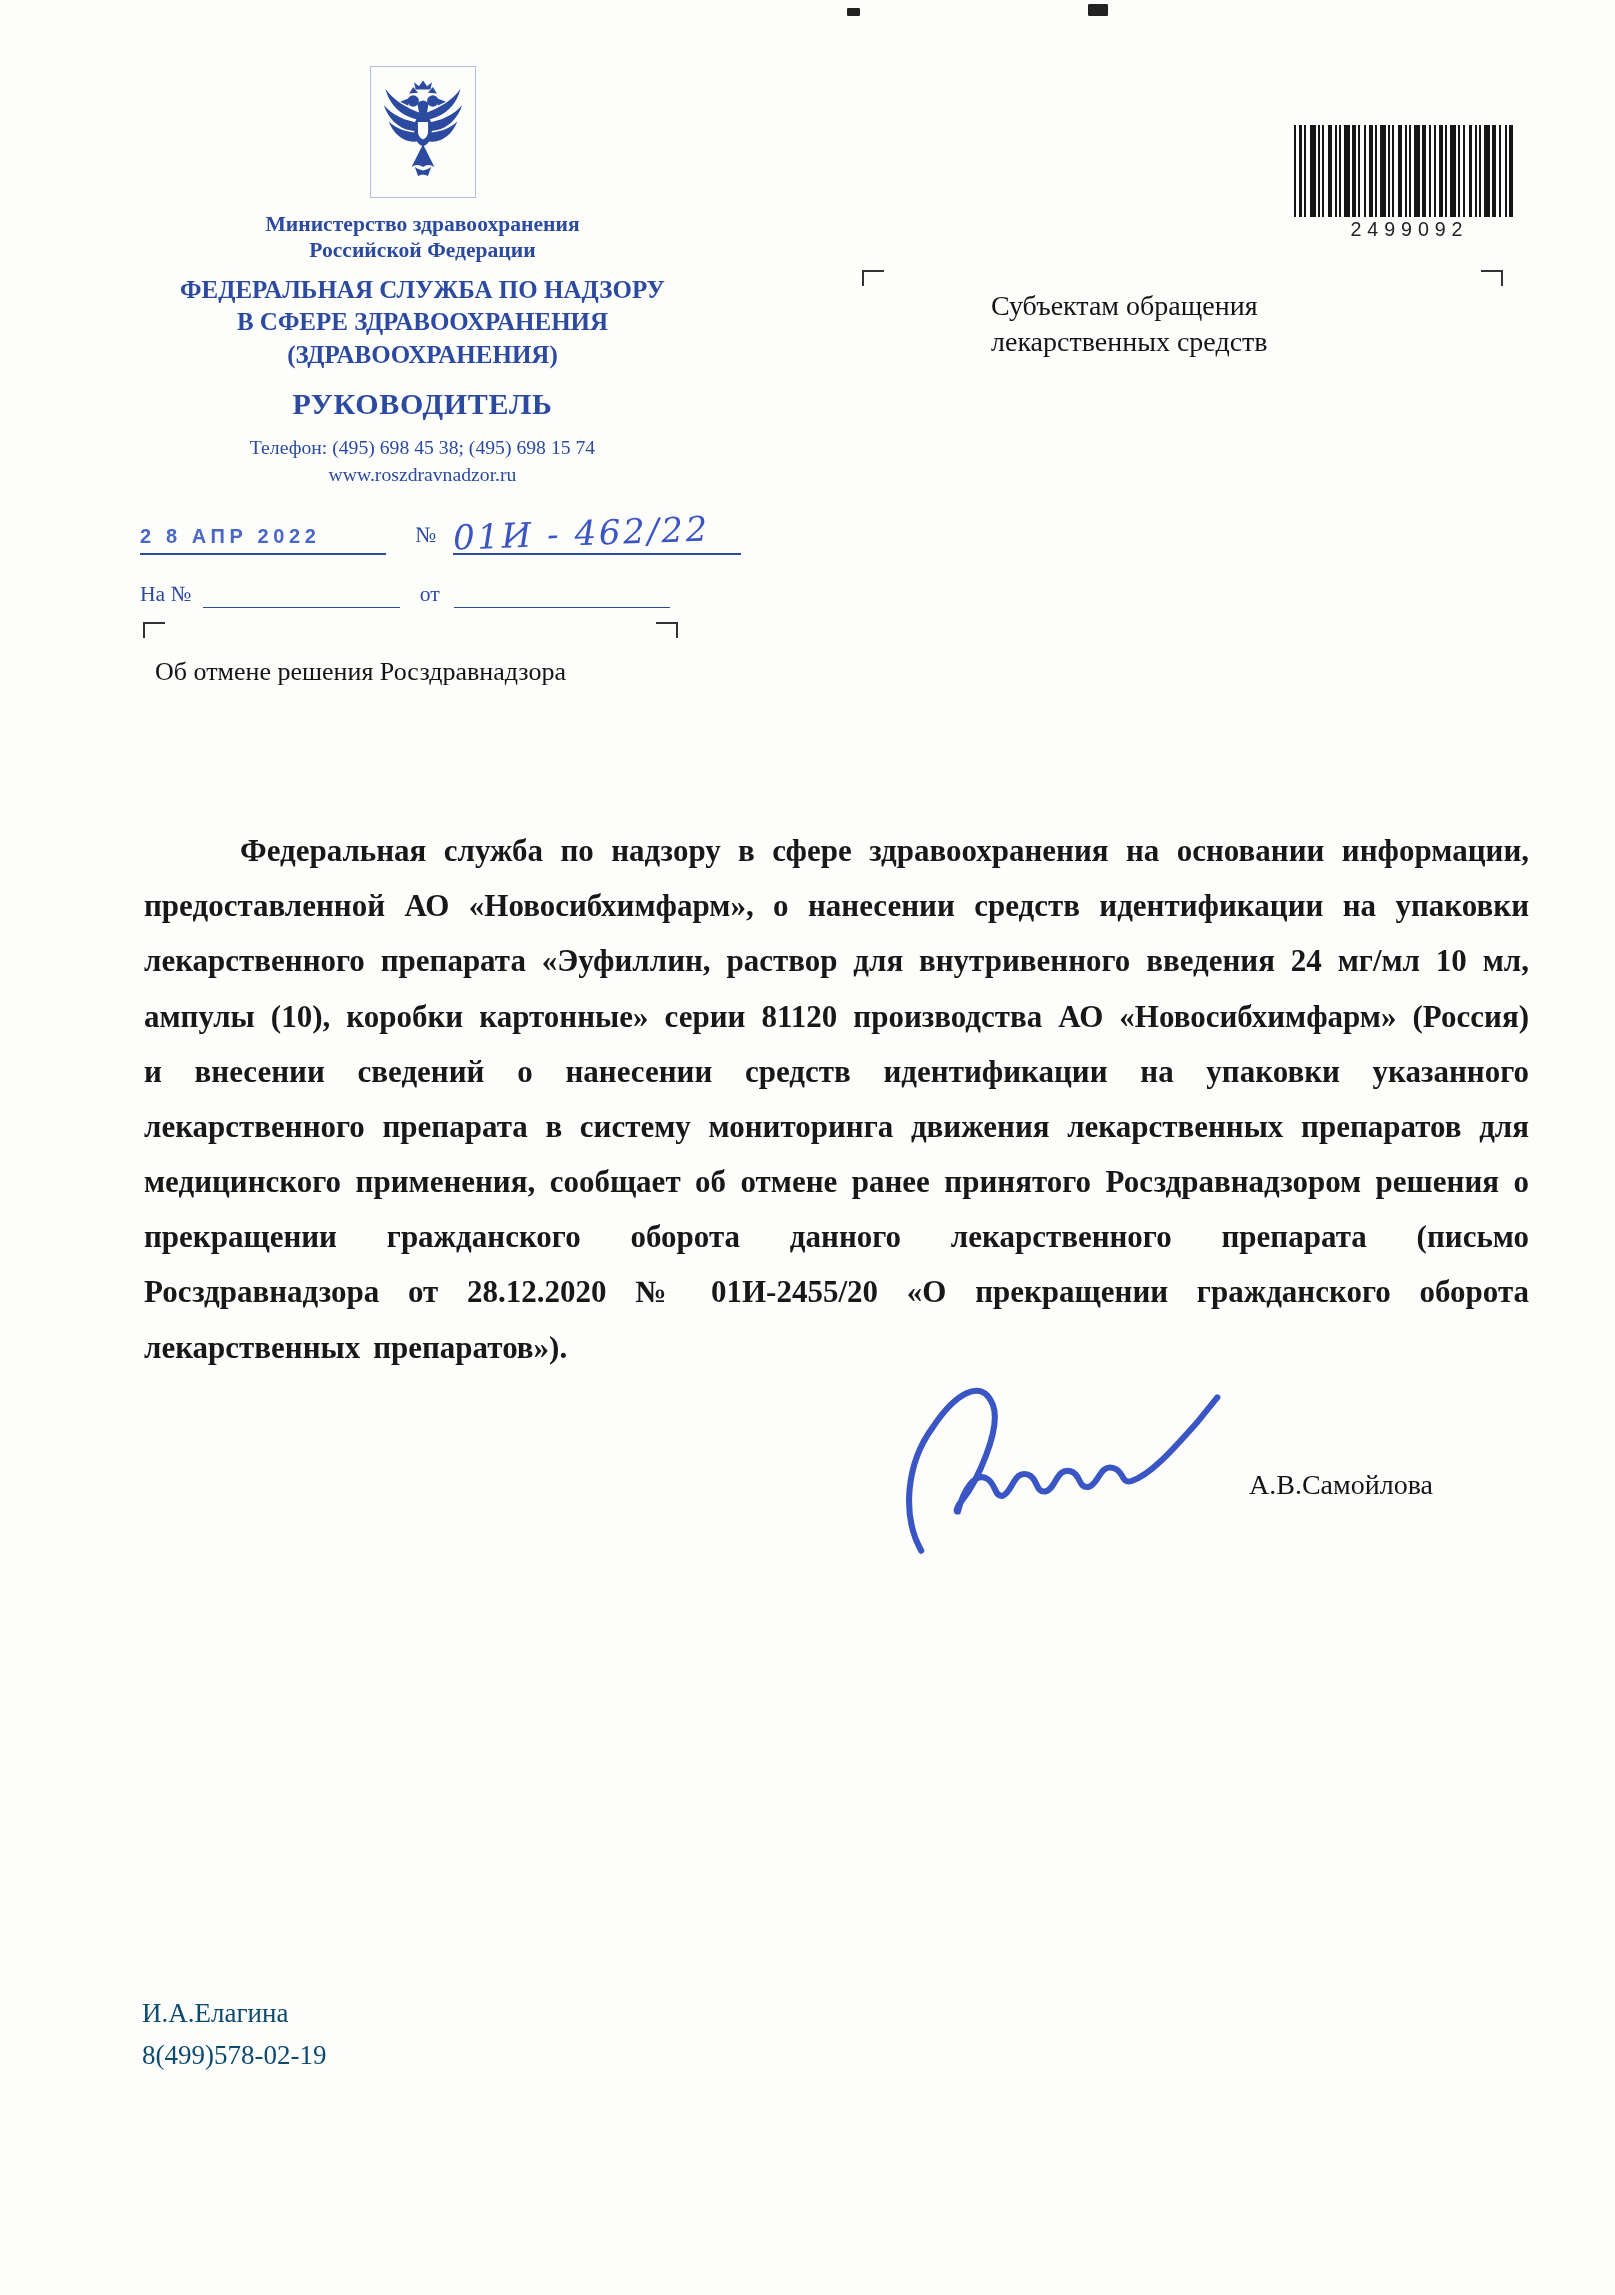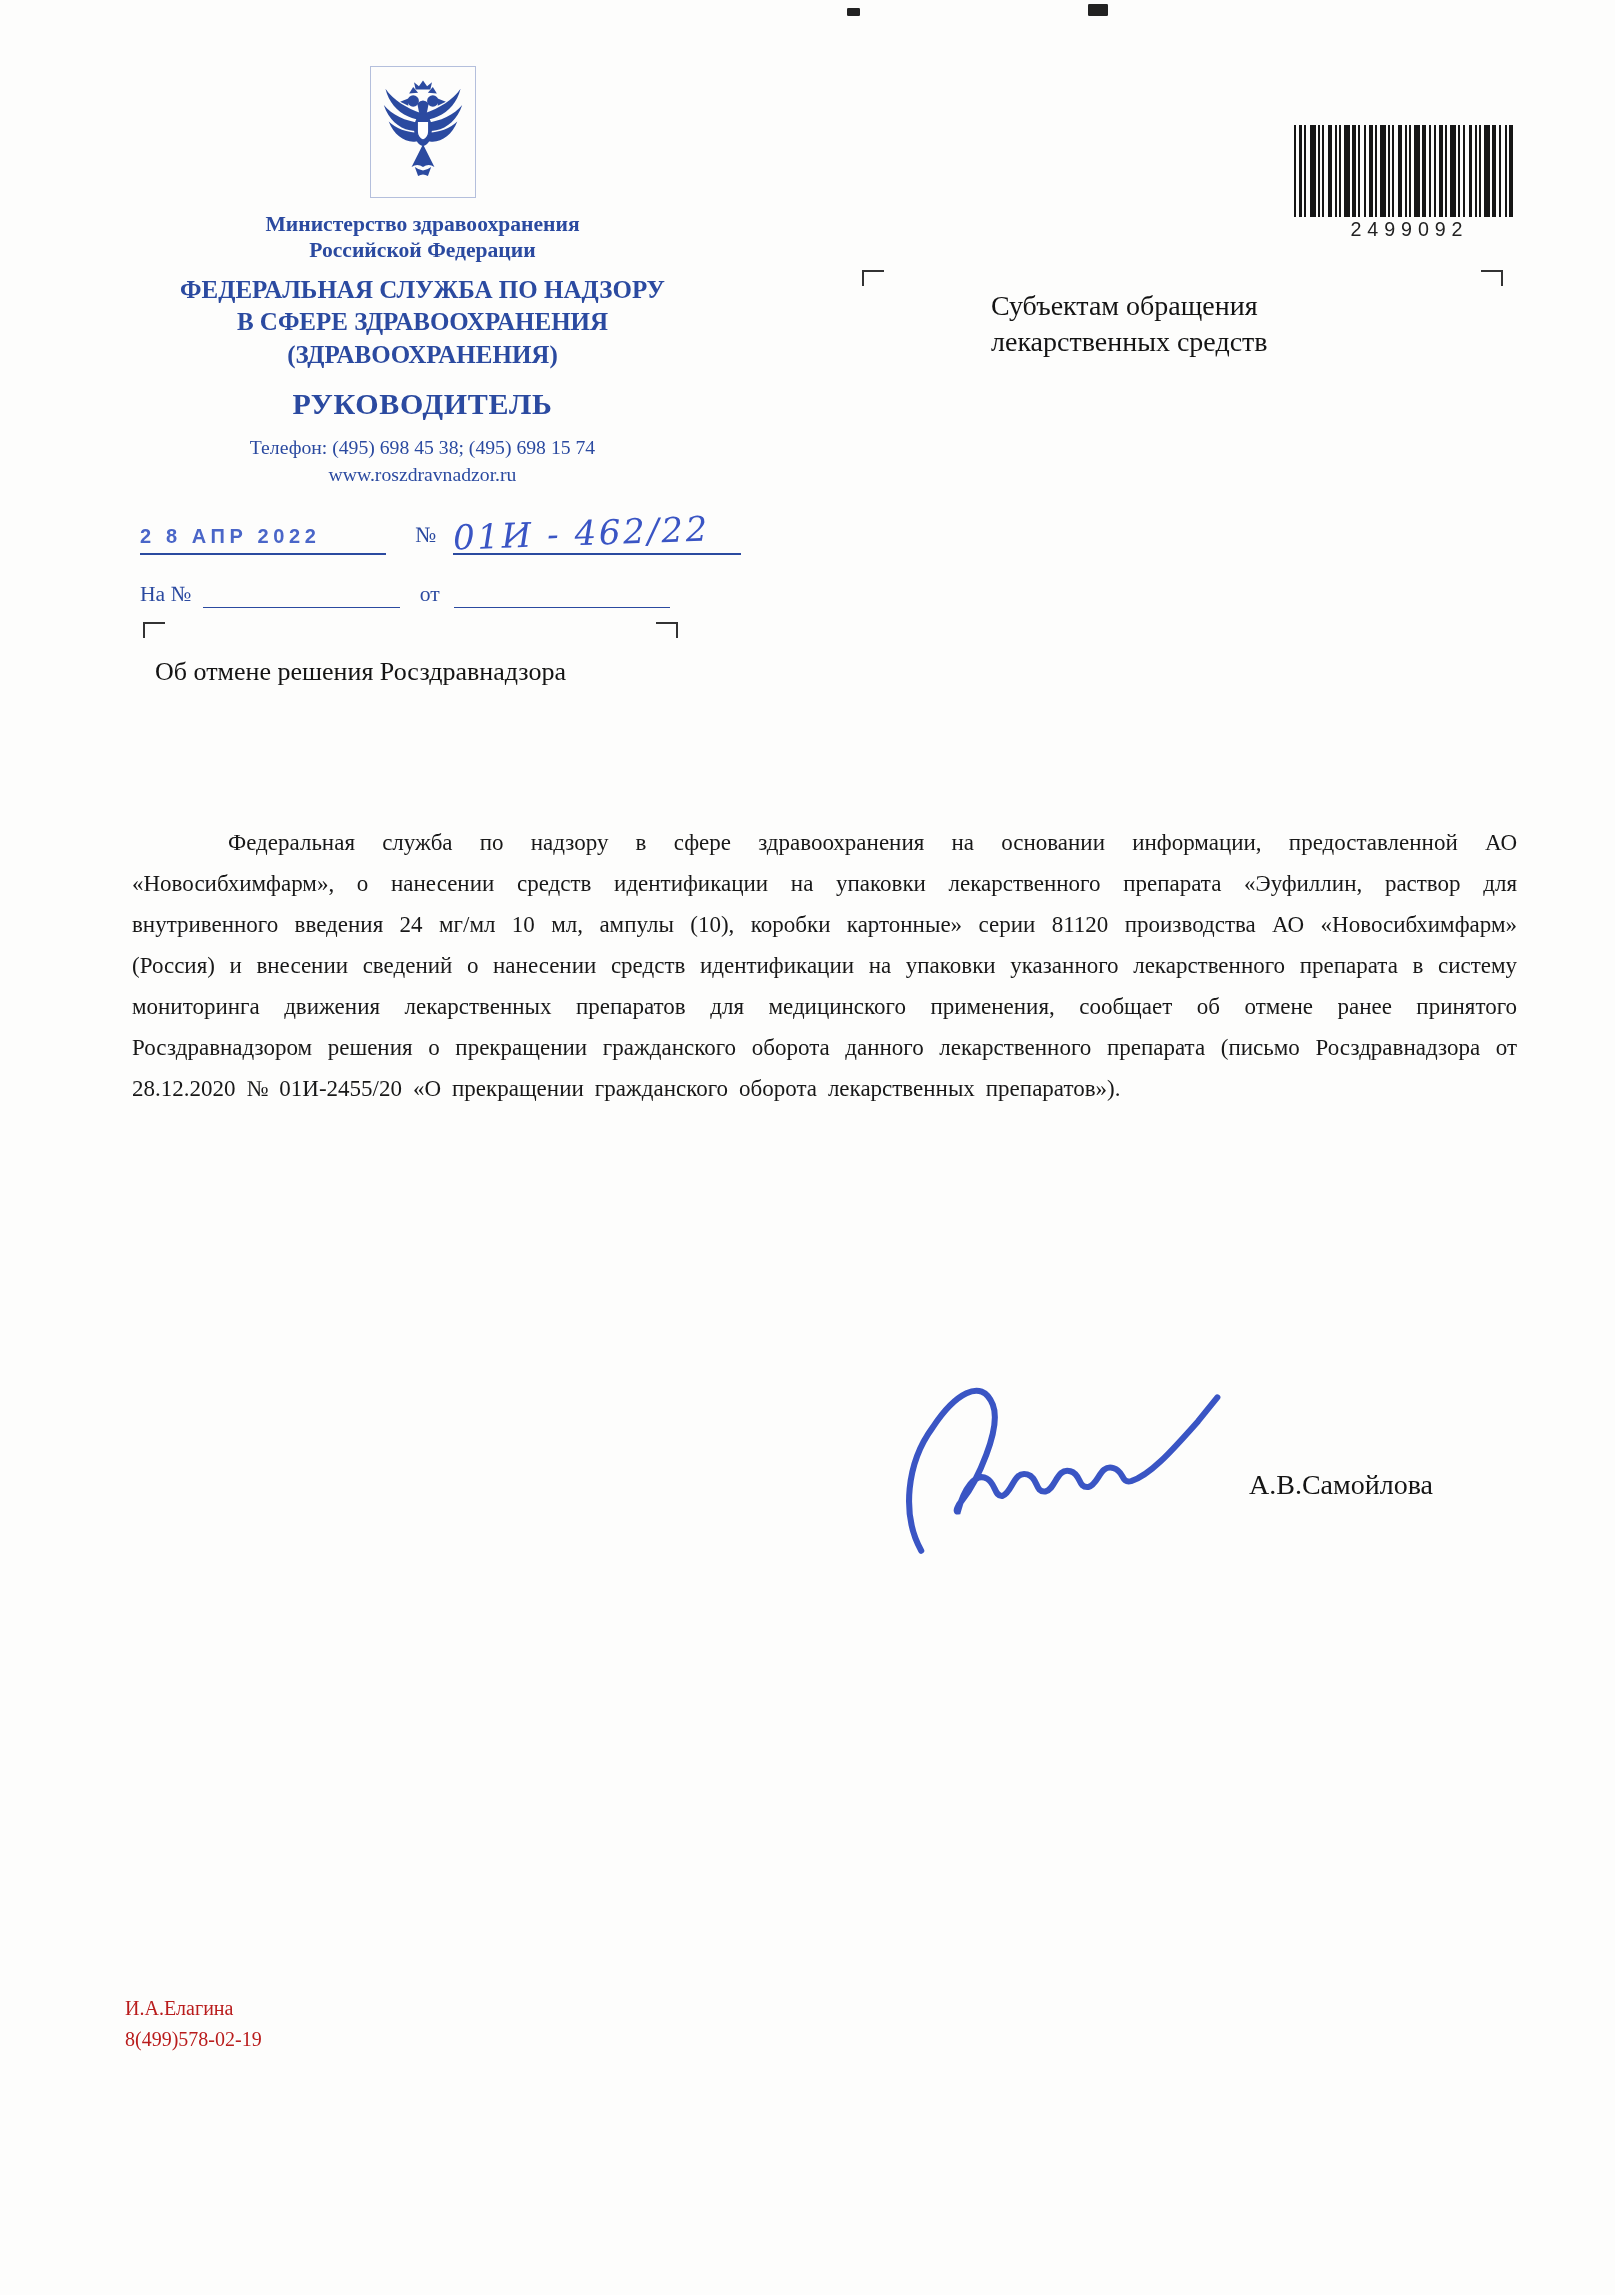--- a/index.html
+++ b/index.html
@@ -58,31 +58,31 @@
 
   
   .corner { position:absolute; width:22px; height:15.7px; border-color:#333; }
   .corner.tl { border-left:2px solid #333; border-top:2px solid #333; }
   .corner.tr { border-right:2px solid #333; border-top:2px solid #333; }
 
   
   .recipient { position:absolute; left:991px; top:288px; font-size:28px; line-height:1.3; color:#141414; }
   .subject   { position:absolute; left:155px; top:657px; font-size:26px; color:#141414; }
   .body-text {
-    position:absolute; left:132px; top:823px; width:1385px;
-    font-size:23px; line-height:1.78; text-align:justify;
-    text-indent:96px; word-spacing:5.2px; color:#181818;
+    position:absolute; left:144px; top:823px; width:1385px;
+    font-size:31px; line-height:1.78; text-align:justify;
+    text-indent:96px; word-spacing:5.2px; color:#181818;font-weight:bold;
   }
 
   
   .sign-scribble { position:absolute; left:888px; top:1338px; width:354px; height:216px; transform:rotate(-6deg); }
   .sign-name { position:absolute; left:1249px; top:1469px; font-size:28px; color:#141414; }
 
   
-  .footer { position:absolute; left:125px; top:1993px; font-size:20px; line-height:1.55; color:#b91c1c; }
+  .footer { position:absolute; left:142px; top:1993px; font-size:27px; line-height:1.55; color:#0c4a6e; }
 
   
   .artifact { position:absolute; background:#222; border-radius:1.3px; }
   .artifact-1 { left:847px; top:7.9px; width:13px; height:8.5px; }
   .artifact-2 { left:1088px; top:3.9px; width:19.7px; height:12.5px; }
 </style>
 </head>
 <body>
 
 <div class="page">

